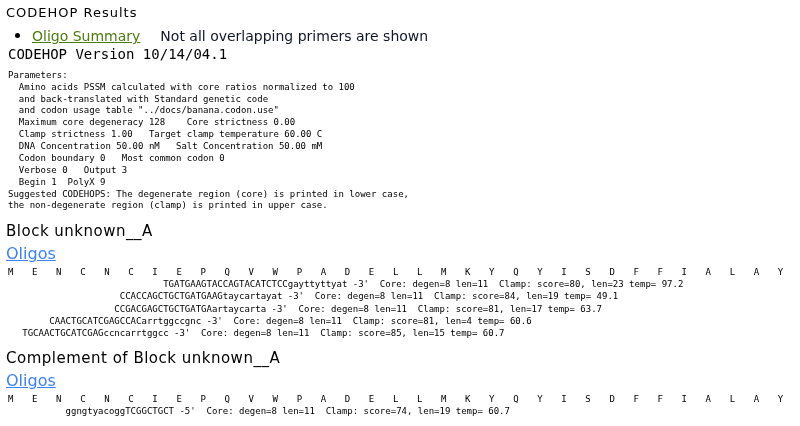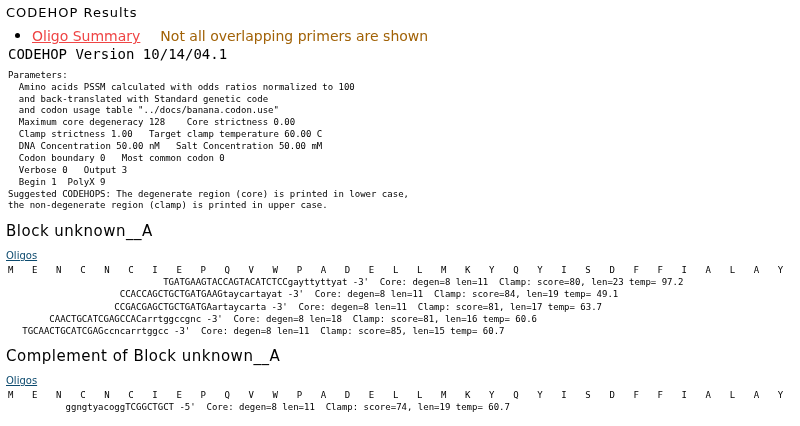--- a/index.html
+++ b/index.html
@@ -38,50 +38,50 @@
     margin: 0 0 2px 0;
     padding-left: 26px;
   }
   ul.oligo-list li {
     margin: 0;
     padding: 0;
   }
   .oligo-link {
     font-family: "DejaVu Sans", sans-serif;
     font-size: 14px;
-    color: #ef4444;
+    color: #4d7c0f;
     text-decoration: underline;
     cursor: pointer;
   }
   .inline-note {
     font-family: "DejaVu Sans", sans-serif;
     font-size: 14px;
-    color: #a16207;
+    color: #0f172a;
     margin-left: 20px;
   }
   .topline-row {
     display: flex;
     align-items: baseline;
   }
   .meta {
     font-size: 14px;
     line-height: 1.25;
     margin: 2px 0 0 2px;
     white-space: pre;
   }
   .params {
     font-size: 9px;
     line-height: 1.32;
     margin: 6px 0 0 2px;
     white-space: pre;
   }
   .block-link {
     font-family: "DejaVu Sans", sans-serif;
-    font-size: 10px;
-    color: #0c4a6e;
+    font-size: 16px;
+    color: #3b82f6;
     text-decoration: underline;
     display: inline-block;
     margin: 0 0 2px 0;
     cursor: pointer;
   }
   .protein {
     font-size: 9px;
     letter-spacing: 2.6px;
     white-space: pre;
     margin: 2px 0 1px 2px;
@@ -108,40 +108,40 @@
       <span class="topline-row">
         <a class="oligo-link">Oligo Summary</a>
         <span class="inline-note">Not all overlapping primers are shown</span>
       </span>
     </li>
   </ul>
 
   <div class="meta">CODEHOP Version 10/14/04.1</div>
 
   <div class="params"><span>Parameters:</span>
-<span>  Amino acids PSSM calculated with odds ratios normalized to 100</span>
+<span>  Amino acids PSSM calculated with core ratios normalized to 100</span>
 <span>  and back-translated with Standard genetic code</span>
 <span>  and codon usage table "../docs/banana.codon.use"</span>
 <span>  Maximum core degeneracy 128    Core strictness 0.00</span>
 <span>  Clamp strictness 1.00   Target clamp temperature 60.00 C</span>
 <span>  DNA Concentration 50.00 nM   Salt Concentration 50.00 mM</span>
 <span>  Codon boundary 0   Most common codon 0</span>
 <span>  Verbose 0   Output 3</span>
 <span>  Begin 1  PolyX 9</span>
 <span>Suggested CODEHOPS: The degenerate region (core) is printed in lower case,</span>
 <span>the non-degenerate region (clamp) is printed in upper case.</span></div>
 
   <h2 class="section">Block unknown__A</h2>
   <a class="block-link">Oligos</a>
   <div class="protein">M  E  N  C  N  C  I  E  P  Q  V  W  P  A  D  E  L  L  M  K  Y  Q  Y  I  S  D  F  F  I  A  L  A  Y  F  S  I  P  L  E  L  I  Y  F  V  K</div>
   <div class="hits">
     <div class="hit">                             TGATGAAGTACCAGTACATCTCCgayttyttyat -3'  Core: degen=8 len=11  Clamp: score=80, len=23 temp= 97.2</div>
     <div class="hit">                     CCACCAGCTGCTGATGAAGtaycartayat -3'  Core: degen=8 len=11  Clamp: score=84, len=19 temp= 49.1</div>
     <div class="hit">                    CCGACGAGCTGCTGATGAartaycarta -3'  Core: degen=8 len=11  Clamp: score=81, len=17 temp= 63.7</div>
-    <div class="hit">        CAACTGCATCGAGCCACarrtggccgnc -3'  Core: degen=8 len=18  Clamp: score=81, len=16 temp= 60.6</div>
+    <div class="hit">        CAACTGCATCGAGCCACarrtggccgnc -3'  Core: degen=8 len=11  Clamp: score=81, len=4 temp= 60.6</div>
     <div class="hit">   TGCAACTGCATCGAGccncarrtggcc -3'  Core: degen=8 len=11  Clamp: score=85, len=15 temp= 60.7</div>
   </div>
 
   <h2 class="section">Complement of Block unknown__A</h2>
   <a class="block-link">Oligos</a>
   <div class="protein">M  E  N  C  N  C  I  E  P  Q  V  W  P  A  D  E  L  L  M  K  Y  Q  Y  I  S  D  F  F  I  A  L  A  Y  F  S  I  P  L  E  L  I  Y  F  V  K</div>
   <div class="hits">
     <div class="hit">           ggngtyacoggTCGGCTGCT -5'  Core: degen=8 len=11  Clamp: score=74, len=19 temp= 60.7</div>
 
   </div>

